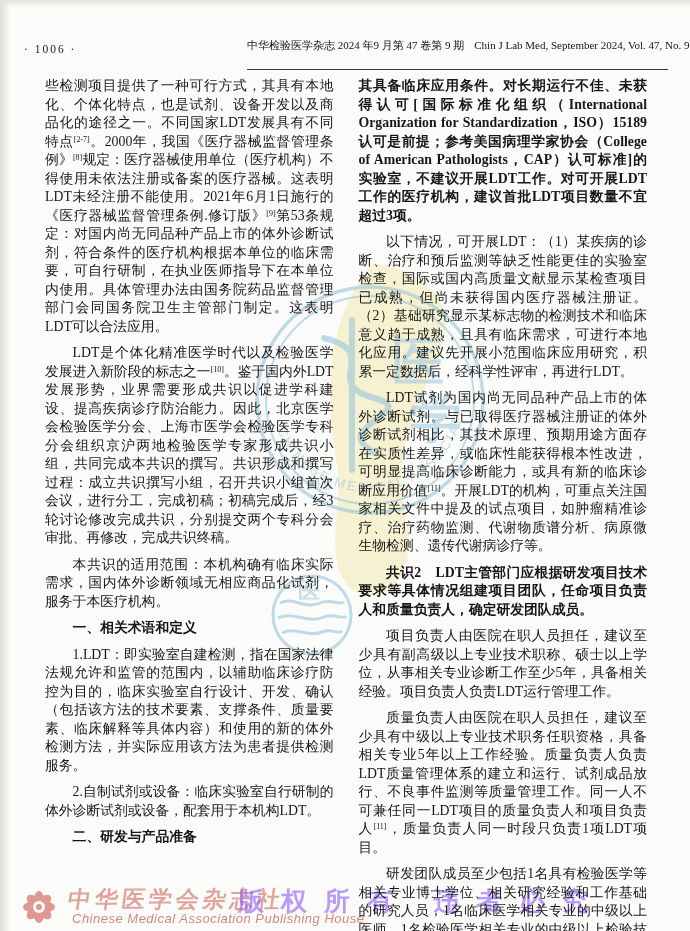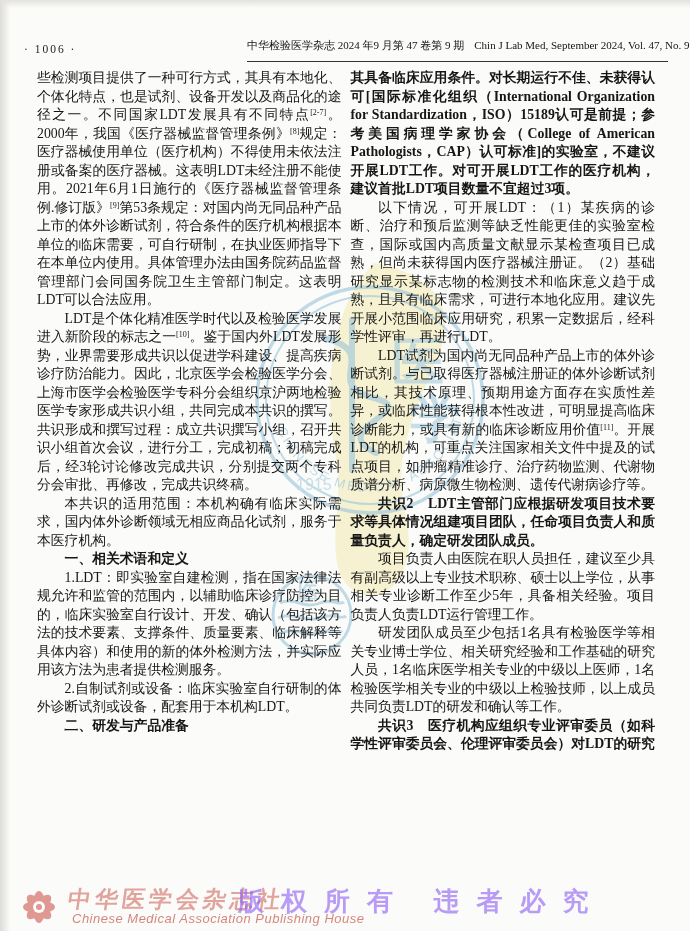--- a/index.html
+++ b/index.html
@@ -6,27 +6,27 @@
     background:#f6f6f3;font-family:"Liberation Serif","DejaVu Serif",serif;}
   .page{position:relative;width:690px;height:931px;background:#fbfbf9;}
   .page::before{content:"";position:absolute;left:0;top:0;bottom:0;width:10px;
     background:linear-gradient(90deg,#dddcd8,rgba(255,255,255,0));z-index:5;pointer-events:none;}
   .page::after{content:"";position:absolute;left:0;top:0;right:0;height:8px;
     background:linear-gradient(180deg,#e3e2de,rgba(255,255,255,0));z-index:5;pointer-events:none;}
 
   
   .page-num{position:absolute;left:24px;top:43px;font-size:11.5px;color:#222;letter-spacing:2px;}
   .journal-line{position:absolute;left:247px;right:22px;top:38px;text-align:center;
-    font-size:11px;color:#141414;border-bottom:1.2px solid #333;padding-bottom:8px;white-space:nowrap;}
+    font-size:11px;color:#141414;border-bottom:1.2px solid #333;padding-bottom:16px;white-space:nowrap;}
   .journal-line .en{margin-left:10px;}
 
   
   .cols{position:absolute;left:37px;top:69px;width:618px;display:flex;gap:9px;z-index:2;}
   .col{width:308px;}
-  .col p{margin:0;font-size:13.8px;line-height:18.5px;color:#161616;
+  .col p{margin:8px;font-size:13.8px;line-height:18.5px;color:#161616;
     text-align:justify;text-justify:inter-ideograph;}
   .col p.indent{text-indent:2em;}
   .col p.bold,.col p.heading{font-weight:700;}
   sup.ref{font-size:8px;line-height:0;vertical-align:4px;letter-spacing:0;}
 
   
   .wm{position:absolute;pointer-events:none;}
   .wm-seal{left:224px;top:258px;z-index:1;}
   .pub-logo{left:12px;top:882px;z-index:1;}
   .pub-name{position:absolute;left:68px;top:884px;font-size:23px;font-weight:700;
@@ -85,20 +85,21 @@
         <p class="body indent">1.LDT：即实验室自建检测，指在国家法律法规允许和监管的范围内，以辅助临床诊疗防控为目的，临床实验室自行设计、开发、确认（包括该方法的技术要素、支撑条件、质量要素、临床解释等具体内容）和使用的新的体外检测方法，并实际应用该方法为患者提供检测服务。</p>
         <p class="body indent">2.自制试剂或设备：临床实验室自行研制的体外诊断试剂或设备，配套用于本机构LDT。</p>
         <p class="heading indent">二、研发与产品准备</p>
       </div>
     <div class="col" id="col-right">
         <p class="bold">其具备临床应用条件。对长期运行不佳、未获得认可[国际标准化组织（International Organization for Standardization，ISO）15189认可是前提；参考美国病理学家协会（College of American Pathologists，CAP）认可标准]的实验室，不建议开展LDT工作。对可开展LDT工作的医疗机构，建议首批LDT项目数量不宜超过3项。</p>
         <p class="body indent">以下情况，可开展LDT：（1）某疾病的诊断、治疗和预后监测等缺乏性能更佳的实验室检查，国际或国内高质量文献显示某检查项目已成熟，但尚未获得国内医疗器械注册证。（2）基础研究显示某标志物的检测技术和临床意义趋于成熟，且具有临床需求，可进行本地化应用。建议先开展小范围临床应用研究，积累一定数据后，经科学性评审，再进行LDT。</p>
         <p class="body indent">LDT试剂为国内尚无同品种产品上市的体外诊断试剂。与已取得医疗器械注册证的体外诊断试剂相比，其技术原理、预期用途方面存在实质性差异，或临床性能获得根本性改进，可明显提高临床诊断能力，或具有新的临床诊断应用价值<sup class="ref">[11]</sup>。开展LDT的机构，可重点关注国家相关文件中提及的试点项目，如肿瘤精准诊疗、治疗药物监测、代谢物质谱分析、病原微生物检测、遗传代谢病诊疗等。</p>
         <p class="bold indent">共识2　LDT主管部门应根据研发项目技术要求等具体情况组建项目团队，任命项目负责人和质量负责人，确定研发团队成员。</p>
         <p class="body indent">项目负责人由医院在职人员担任，建议至少具有副高级以上专业技术职称、硕士以上学位，从事相关专业诊断工作至少5年，具备相关经验。项目负责人负责LDT运行管理工作。</p>
+        <p class="body indent">质量负责人由医院在职人员担任，建议至少具有中级以上专业技术职务任职资格，具备相关专业5年以上工作经验。质量负责人负责LDT质量管理体系的建立和运行、试剂成品放行、不良事件监测等质量管理工作。同一人不可兼任同一LDT项目的质量负责人和项目负责人<sup class="ref">[11]</sup>，质量负责人同一时段只负责1项LDT项目。</p>
         <p class="body indent">研发团队成员至少包括1名具有检验医学等相关专业博士学位、相关研究经验和工作基础的研究人员，1名临床医学相关专业的中级以上医师，1名检验医学相关专业的中级以上检验技师，以上成员共同负责LDT的研发和确认等工作。</p>
         <p class="bold indent">共识3　医疗机构应组织专业评审委员（如科学性评审委员会、伦理评审委员会）对LDT的研究</p>
       </div>
   </div>
 
   <svg class="wm pub-logo" width="54" height="50" viewBox="0 0 54 50" opacity="0.55">
     <g fill="#c9493f">
       <g transform="translate(27,25)">
         <ellipse rx="16" ry="6.5" transform="rotate(0)"></ellipse>
         <ellipse rx="16" ry="6.5" transform="rotate(45)"></ellipse>

